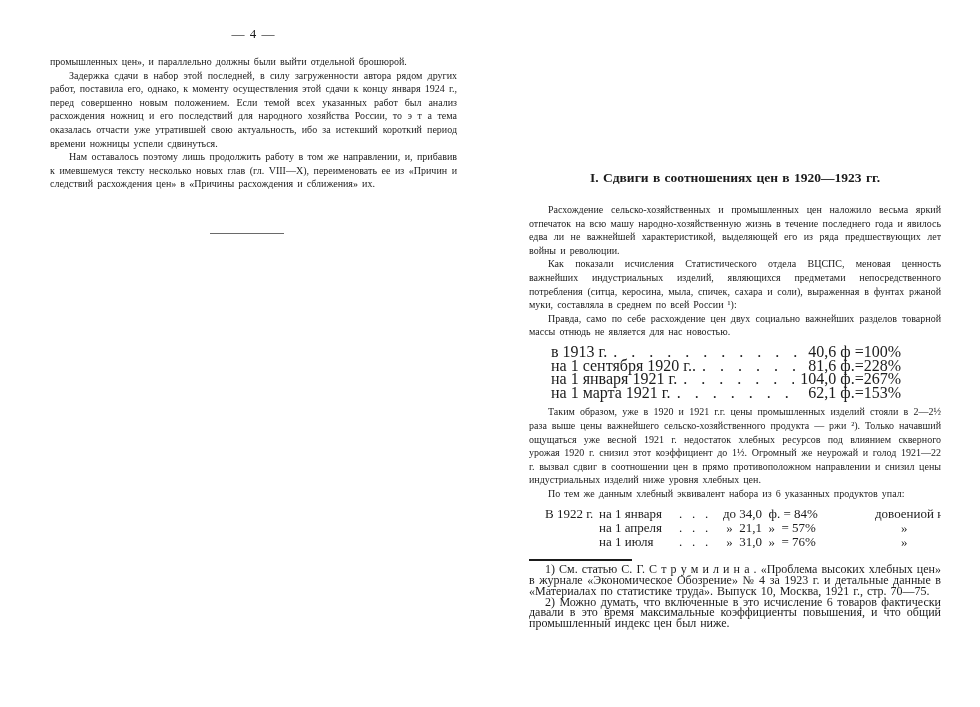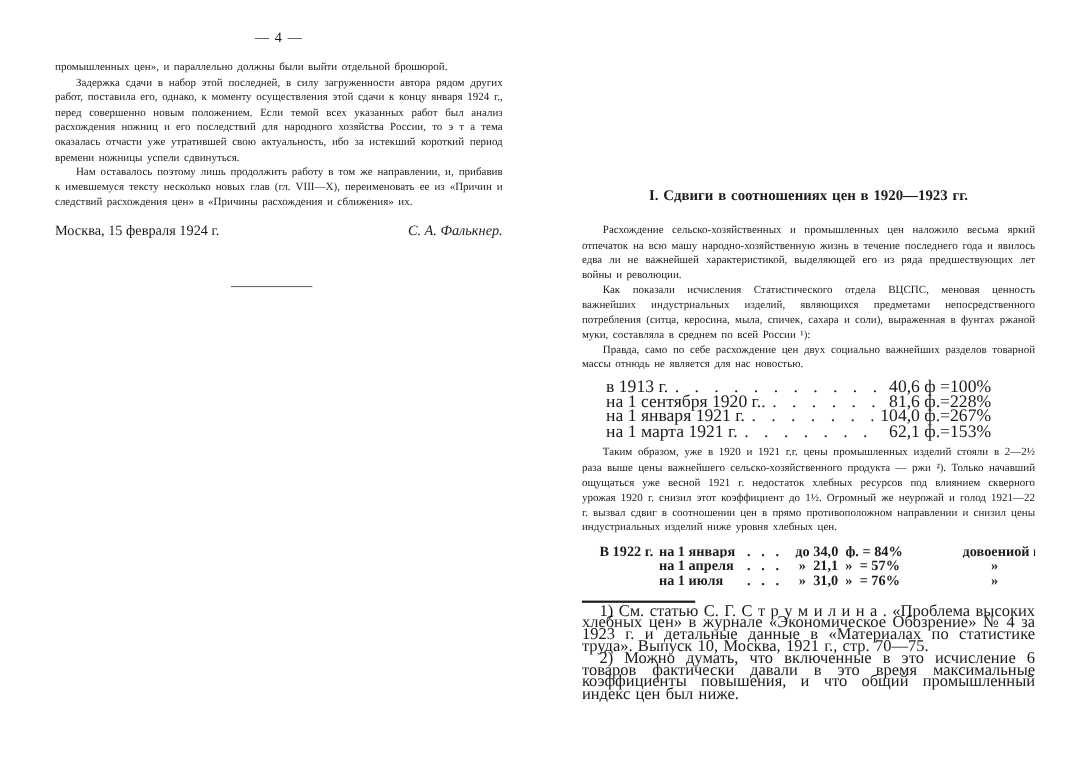--- a/index.html
+++ b/index.html
@@ -28,44 +28,40 @@
   }
   .italic{font-style:italic;}
   .end-rule{width:74px;height:1px;background:#6a6a6a;margin-top:42px;margin-left:160px;}
   
   .t1{margin:6px 40px 6px 22px;font-size:16px;line-height:13.6px;}
   .t1row{display:flex;align-items:baseline;}
   .t1label{white-space:pre;}
   .t1dots{flex:1;overflow:hidden;white-space:pre;letter-spacing:5px;margin:0 6px;}
   .t1value{white-space:pre;}
   
-  .t2{margin:7px 0 7px 16px;font-size:13px;line-height:13.6px;font-weight:bold;}
+  .t2{margin:7px 0 7px 16px;font-size:13px;line-height:13.6px;}
   .t2row{display:grid;grid-template-columns:54px 80px 44px 152px 1fr;align-items:baseline;}
   .t2row span{white-space:pre;overflow:hidden;}
   
   .footnote-rule{width:103px;height:2px;background:#1b1b1b;margin:11px 0 3px 0;}
   .footnote{
-    margin:0;text-align:justify;font-size:15px;line-height:10.8px;
+    margin:0;text-align:justify;font-size:12px;line-height:10.8px;
     text-indent:16px;word-spacing:1px;
   }
 </style>
 </head>
 <body>
 
 <div class="spread">
 
   <div class="page left-page">
     <div class="page-number">— 4 —</div>
     <p class="para noindent">промышленных цен», и параллельно должны были выйти отдельной брошюрой.</p>
     <p class="para">Задержка сдачи в набор этой последней, в силу загруженности автора рядом других работ, поставила его, однако, к моменту осуществления этой сдачи к концу января 1924 г., перед совершенно новым положением. Если темой всех указанных работ был анализ расхождения ножниц и его последствий для народного хозяйства России, то э т а  тема оказалась отчасти уже утратившей свою актуальность, ибо за истекший короткий период времени ножницы успели сдвинуться.</p>
     <p class="para">Нам оставалось поэтому лишь продолжить работу в том же направлении, и, прибавив к имевшемуся тексту несколько новых глав (гл. VIII—X), переименовать ее из «Причин и следствий расхождения цен» в «Причины расхождения и сближения» их.</p>
-    <div class="signature-row">
-      <span>Москва, 15 февраля 1924 г.</span>
-      <span class="italic">С. А. Фалькнер.</span>
-    </div>
     <div class="end-rule"></div>
   </div>
 
   <div class="page right-page">
     <h2 class="chapter-heading">I. Сдвиги в соотношениях цен в 1920—1923 гг.</h2>
     <p class="para">Расхождение сельско-хозяйственных и промышленных цен наложило весьма яркий отпечаток на всю машу народно-хозяйственную жизнь в течение последнего года и явилось едва ли не важнейшей характеристикой, выделяющей его из ряда предшествующих лет войны и революции.</p>
     <p class="para">Как показали исчисления Статистического отдела ВЦСПС, меновая ценность важнейших индустриальных изделий, являющихся предметами непосредственного потребления (ситца, керосина, мыла, спичек, сахара и соли), выраженная в фунтах ржаной муки, составляла в среднем по всей России ¹):</p>
     <p class="para">Правда, само по себе расхождение цен двух социально важнейших разделов товарной массы отнюдь не является для нас новостью.</p>
 
     <div class="t1">
@@ -85,20 +81,21 @@
         <span class="t1value">104,0 ф.=267%</span>
       </div>
       <div class="t1row">
         <span class="t1label">на 1 марта 1921 г.</span>
         <span class="t1dots">. . . . . . . . . . . . . . . . . . . . . . . .</span>
         <span class="t1value">62,1 ф.=153%</span>
       </div>
     </div>
 
     <p class="para">Таким образом, уже в 1920 и 1921 г.г. цены промышленных изделий стояли в 2—2½ раза выше цены важнейшего сельско-хозяйственного продукта — ржи ²). Только начавший ощущаться уже весной 1921 г. недостаток хлебных ресурсов под влиянием скверного урожая 1920 г. снизил этот коэффициент до 1½. Огромный же неурожай и голод 1921—22 г. вызвал сдвиг в соотношении цен в прямо противоположном направлении и снизил цены индустриальных изделий ниже уровня хлебных цен.</p>
+    <p class="para">По тем же данным хлебный эквивалент набора из 6 указанных продуктов упал:</p>
 
     <div class="t2">
       <div class="t2row">
         <span>В 1922 г.</span>
         <span>на 1 января</span>
         <span>.   .   .</span>
         <span>до 34,0  ф. = 84%</span>
         <span>довоениой нормы.</span>
       </div>
       <div class="t2row">

